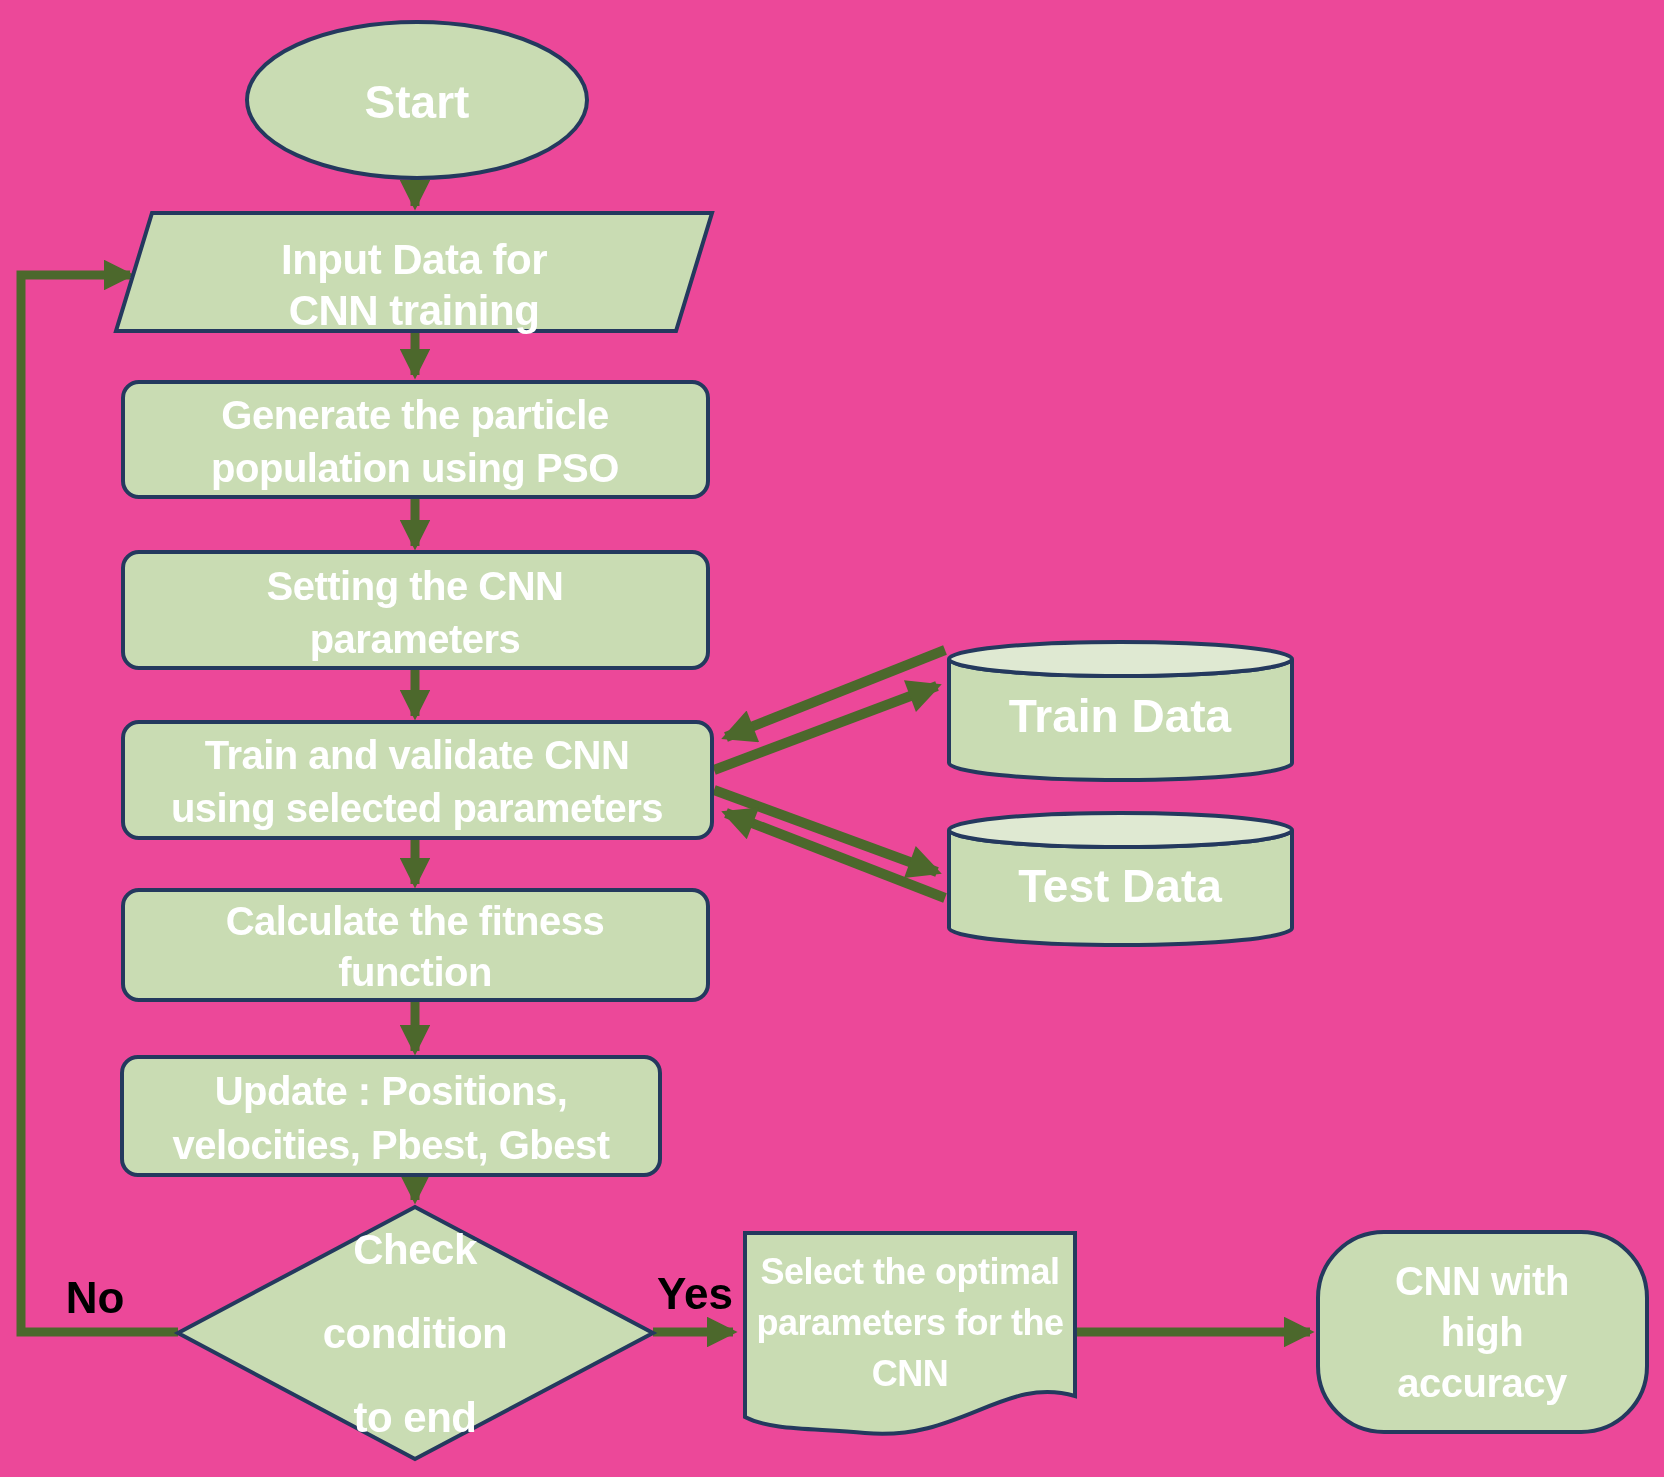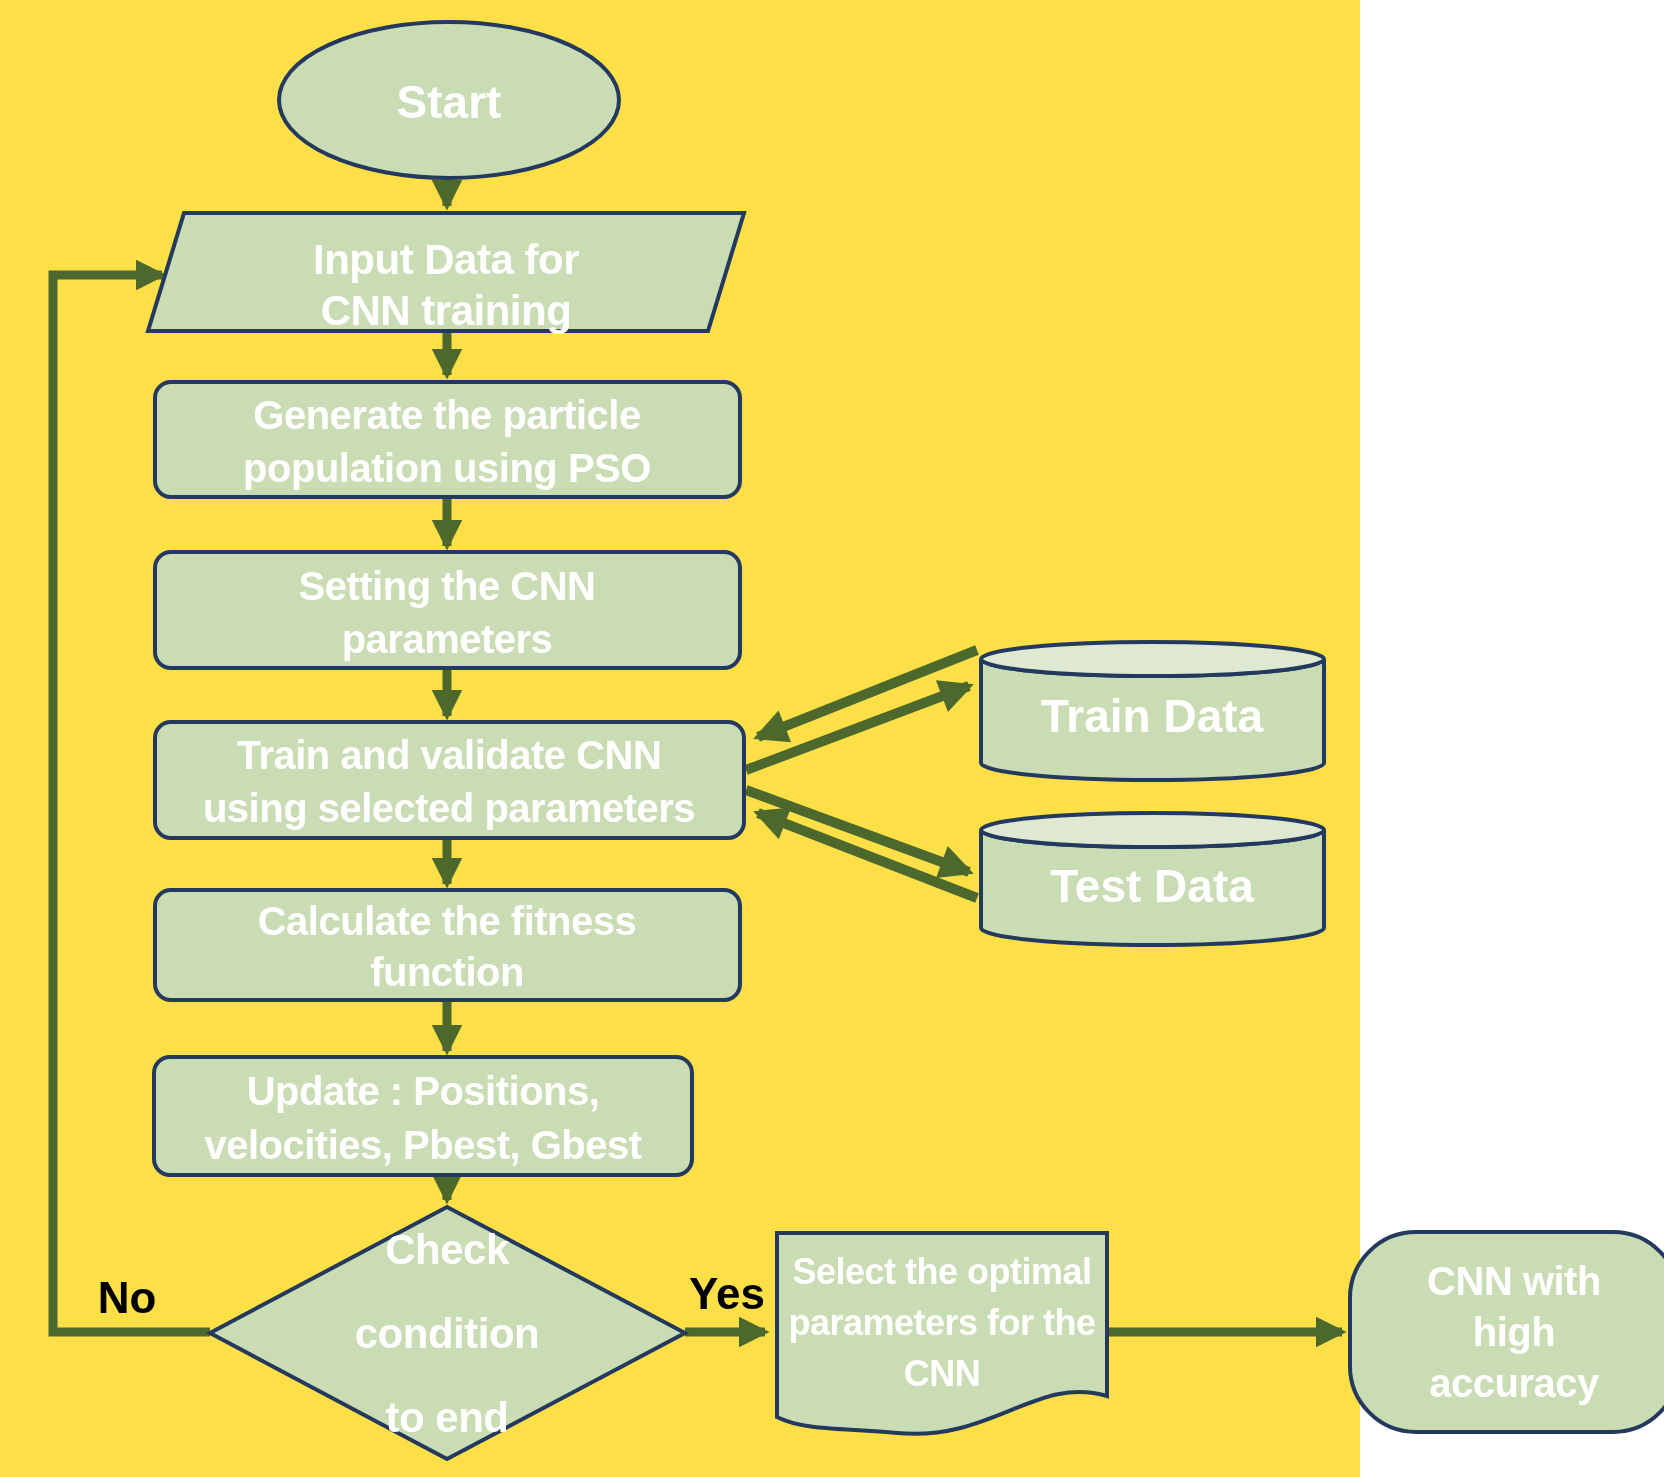--- a/index.html
+++ b/index.html
@@ -1,16 +1,16 @@
 <!DOCTYPE html>
 <html style="--shape_fill: #c9dcb3; --shape_fill_light: #dfe9d2; --shape_border: #24395e; --arrow_color: #4c682c; --node_text: #ffffff; --edge_label: #000000; --background: #ffffff;"><head>
 <meta charset="utf-8">
 <style>
   html,body{margin:0;padding:0;background:#ffffff;}
-  .stage{width:1328px;height:1477px;position:relative;background:#fde047;padding-left:32px;}
+  .stage{width:1664px;height:1477px;position:relative;background:#ec4899;}
   svg{display:block;}
   .shape{fill:var(--shape_fill);stroke:var(--shape_border);stroke-width:4;}
   .shape-light{fill:var(--shape_fill_light);stroke:var(--shape_border);stroke-width:4;}
   .flow{stroke:var(--arrow_color);stroke-width:9;fill:none;stroke-linejoin:miter;}
   .flow2{stroke:var(--arrow_color);stroke-width:10;fill:none;}
   .arrowhead{fill:var(--arrow_color);}
   text{font-family:"Liberation Sans","DejaVu Sans",sans-serif;font-weight:bold;
        fill:var(--node_text);text-anchor:middle;dominant-baseline:central;}
   .t40{font-size:40px;letter-spacing:-0.5px;}
   .t42{font-size:42px;letter-spacing:-0.5px;}

